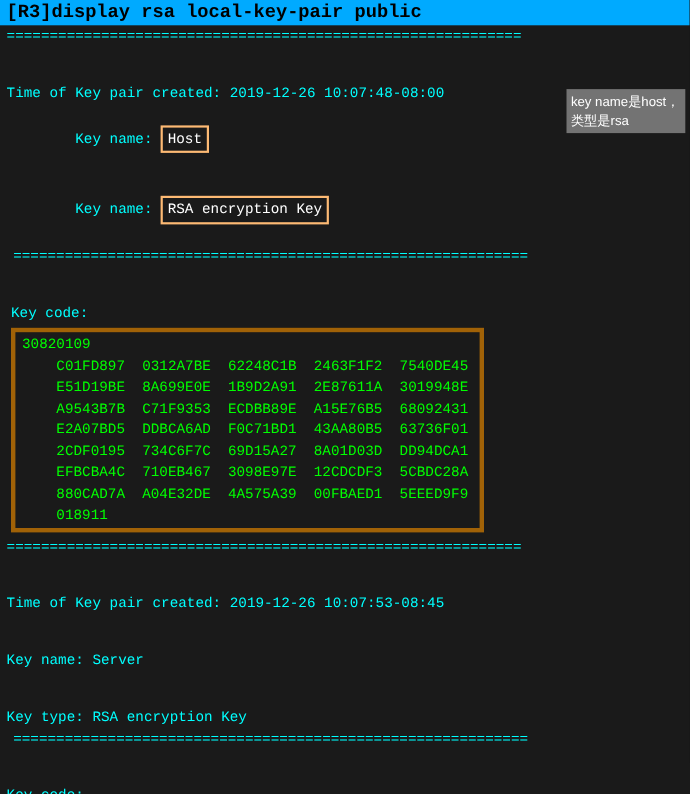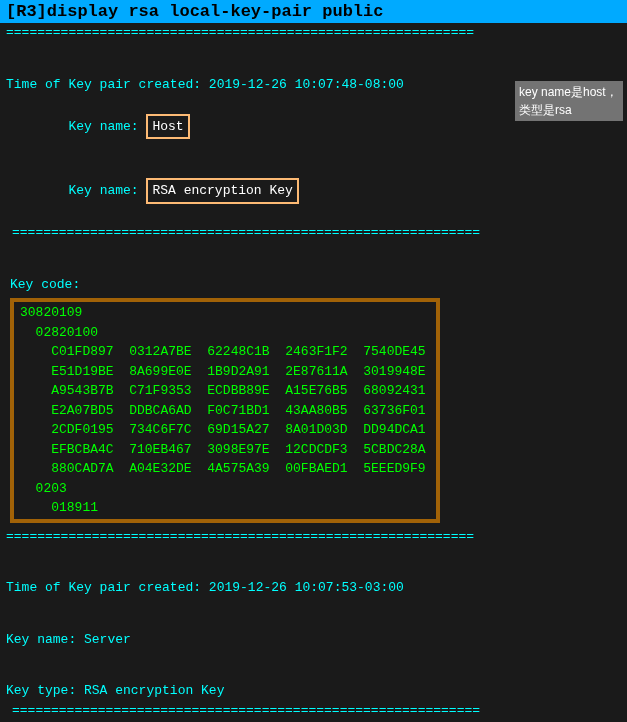--- a/index.html
+++ b/index.html
@@ -98,38 +98,36 @@
     </div>
 
     <div class="annotation1">
       <span>key name是host，类型是rsa</span>
     </div>
 
     <div style="position:relative; margin: 0 4px;">
       <div class="line cyan" style="padding-left:6px;">Key code:</div>
       <div class="key-code-block" style="width: 430px;">
         <div class="line green">30820109</div>
-        <div class="line green">  02820100</div>
         <div class="line green">    C01FD897  0312A7BE  62248C1B  2463F1F2  7540DE45</div>
         <div class="line green">    E51D19BE  8A699E0E  1B9D2A91  2E87611A  3019948E</div>
         <div class="line green">    A9543B7B  C71F9353  ECDBB89E  A15E76B5  68092431</div>
         <div class="line green">    E2A07BD5  DDBCA6AD  F0C71BD1  43AA80B5  63736F01</div>
         <div class="line green">    2CDF0195  734C6F7C  69D15A27  8A01D03D  DD94DCA1</div>
         <div class="line green">    EFBCBA4C  710EB467  3098E97E  12CDCDF3  5CBDC28A</div>
         <div class="line green">    880CAD7A  A04E32DE  4A575A39  00FBAED1  5EEED9F9</div>
-        <div class="line green">  0203</div>
         <div class="line green">    018911</div>
       </div>
 
     </div>
 
     <div class="divider line" style="padding: 0 6px; margin-top: 4px;">============================================================</div>
 
     <div class="section">
-      <div class="line cyan">Time of Key pair created: 2019-12-26 10:07:53-03:00</div>
+      <div class="line cyan">Time of Key pair created: 2019-12-26 10:07:53-08:45</div>
       <div class="line cyan">Key name: Server</div>
       <div class="line cyan">Key type: RSA encryption Key</div>
       <div class="divider line">============================================================</div>
       <div class="line cyan">Key code:</div>
       <div style="padding-left: 2px;">
         <div class="line green">3067</div>
         <div class="line green">  0260</div>
 
       </div>
 

